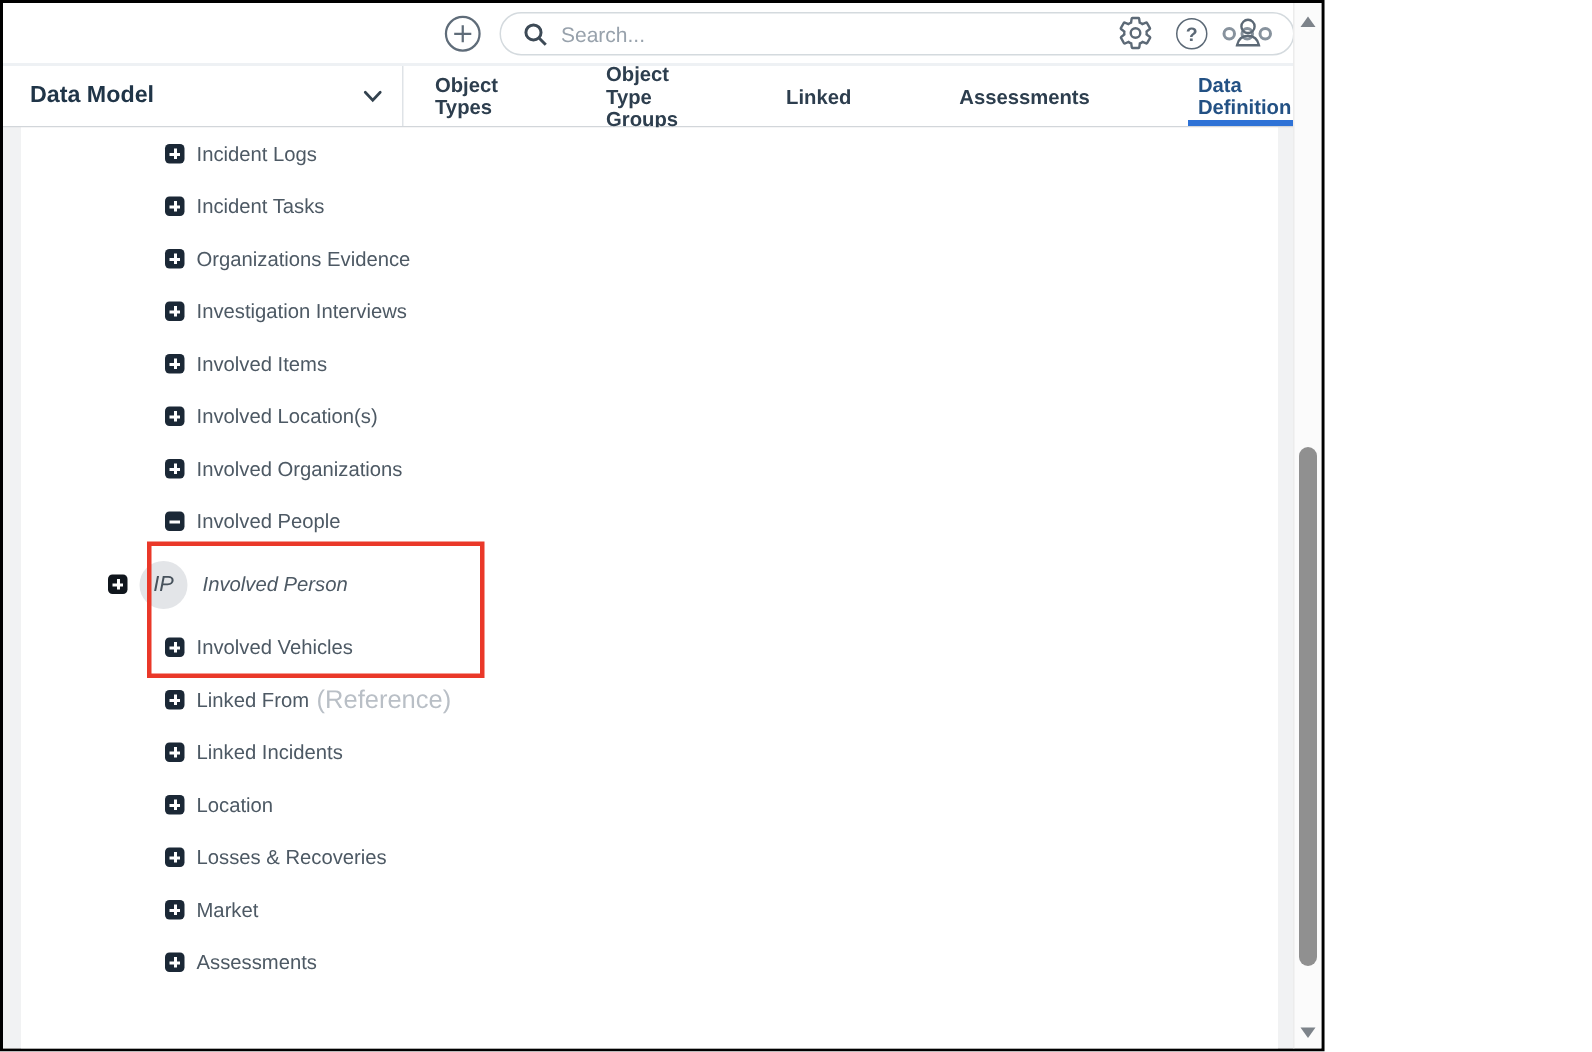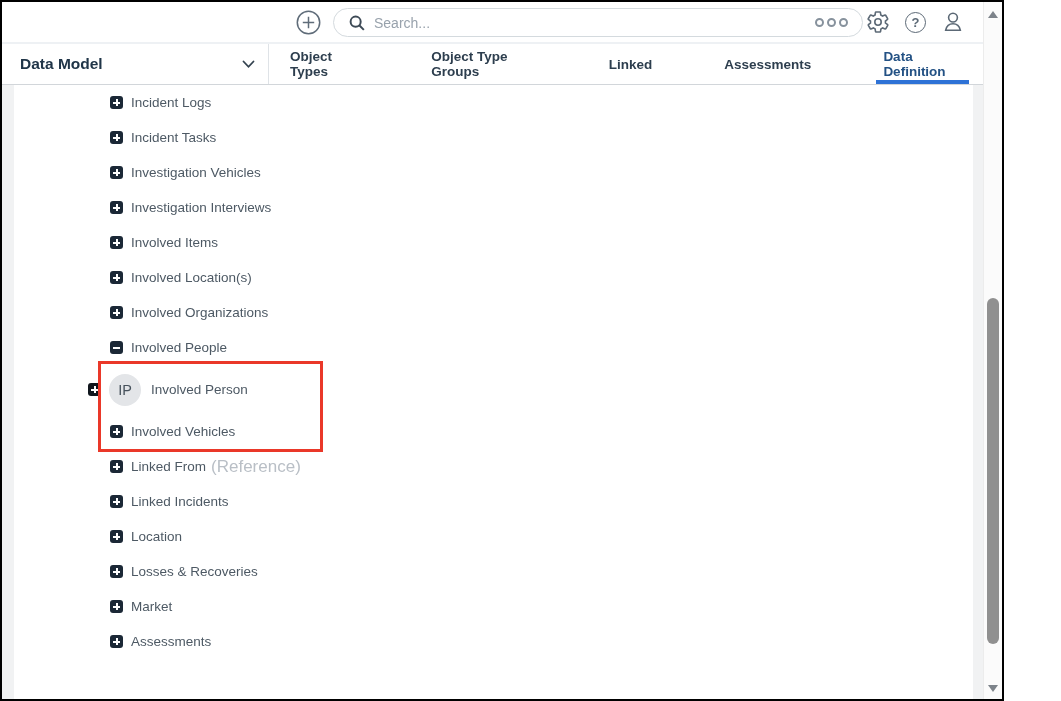--- a/index.html
+++ b/index.html
@@ -1,16 +1,16 @@
 <!DOCTYPE html>
 <html><head>
 <meta charset="utf-8">
 <style>
   html,body{margin:0;padding:0;background:#ffffff;font-family:"Liberation Sans",sans-serif;}
-  .window{position:relative;width:1004px;height:701px;border:2px solid #000;box-sizing:border-box;background:#e5e5e5;overflow:hidden;}
+  .window{position:relative;width:883px;height:701px;border:2px solid #000;box-sizing:border-box;background:#e5e5e5;overflow:hidden;}
   .main{position:absolute;left:0;top:0;right:19px;bottom:0;}
 
   
   .topbar{position:absolute;left:0;top:0;right:0;height:40px;background:#fff;border-bottom:2px solid #eef1f4;}
   .plus-circle{position:absolute;left:294px;top:8px;width:25px;height:25px;color:#5f6c79;cursor:pointer;}
   .searchbar{position:absolute;left:331px;top:6px;width:530px;height:29px;border:1.5px solid #d4dade;border-radius:16px;box-sizing:border-box;display:flex;align-items:center;padding:0 14px;background:#fff;}
   .search-icon{width:18px;height:18px;color:#3d4a56;flex:none;margin-right:8px;}
   .searchbar input{border:none;outline:none;flex:1;font-size:14px;font-family:"Liberation Sans",sans-serif;color:#3d4a56;background:transparent;padding:0;}
   .searchbar input::placeholder{color:#98a2ac;}
   .ellipsis{display:flex;gap:3px;align-items:center;flex:none;cursor:pointer;}
@@ -29,21 +29,21 @@
   .tab.active{color:#235184;}
   .tab.active::after{content:"";position:absolute;left:14px;right:14px;bottom:0;height:4px;background:#2e72d6;}
 
   
   .content{position:absolute;left:0;top:83px;right:0;bottom:0;background:#f1f2f3;}
   .panel{position:absolute;left:12px;right:10px;top:0;bottom:0;background:#fff;overflow:hidden;}
   .tree{padding:0;}
   .row{display:flex;align-items:center;height:35px;padding-left:96px;cursor:pointer;}
   .row-label{font-size:13.5px;color:#4d5964;margin-left:8px;}
   .row-suffix{font-size:17px;color:#b9bfc6;margin-left:5px;}
-  .row.child{height:49px;padding-left:74px;}
+  .row.child{height:49px;padding-left:58px;font-style:italic;}
   .expander{position:relative;width:13px;height:13px;border-radius:3px;background:#1b2836;flex:none;}
   .expander::before{content:"";position:absolute;left:3px;right:3px;top:50%;margin-top:-1px;height:2px;background:#fff;}
   .expander::after{content:"";position:absolute;top:3px;bottom:3px;left:50%;margin-left:-1px;width:2px;background:#fff;}
   .expander.minus::after{display:none;}
   .row.child .expander{background:#10161d;}
   .avatar{width:32px;height:32px;border-radius:50%;background:#e3e5e8;color:#47525c;display:flex;align-items:center;justify-content:center;font-size:14.5px;margin-left:8px;flex:none;}
   .row.child .row-label{margin-left:10px;}
 
   
   .hl-box{position:absolute;left:96px;top:359px;width:225px;height:91px;border:3px solid #ea3829;box-sizing:border-box;pointer-events:none;z-index:5;}
@@ -124,21 +124,21 @@
     <span class="row-label">Incident Logs</span>
 
   </div>
             <div class="row">
     <span class="expander"></span>
     <span class="row-label">Incident Tasks</span>
 
   </div>
             <div class="row">
     <span class="expander"></span>
-    <span class="row-label">Investigation Vehicles</span>
+    <span class="row-label">Organizations Evidence</span>
 
   </div>
             <div class="row">
     <span class="expander"></span>
     <span class="row-label">Investigation Interviews</span>
 
   </div>
             <div class="row">
     <span class="expander"></span>
     <span class="row-label">Involved Items</span>

